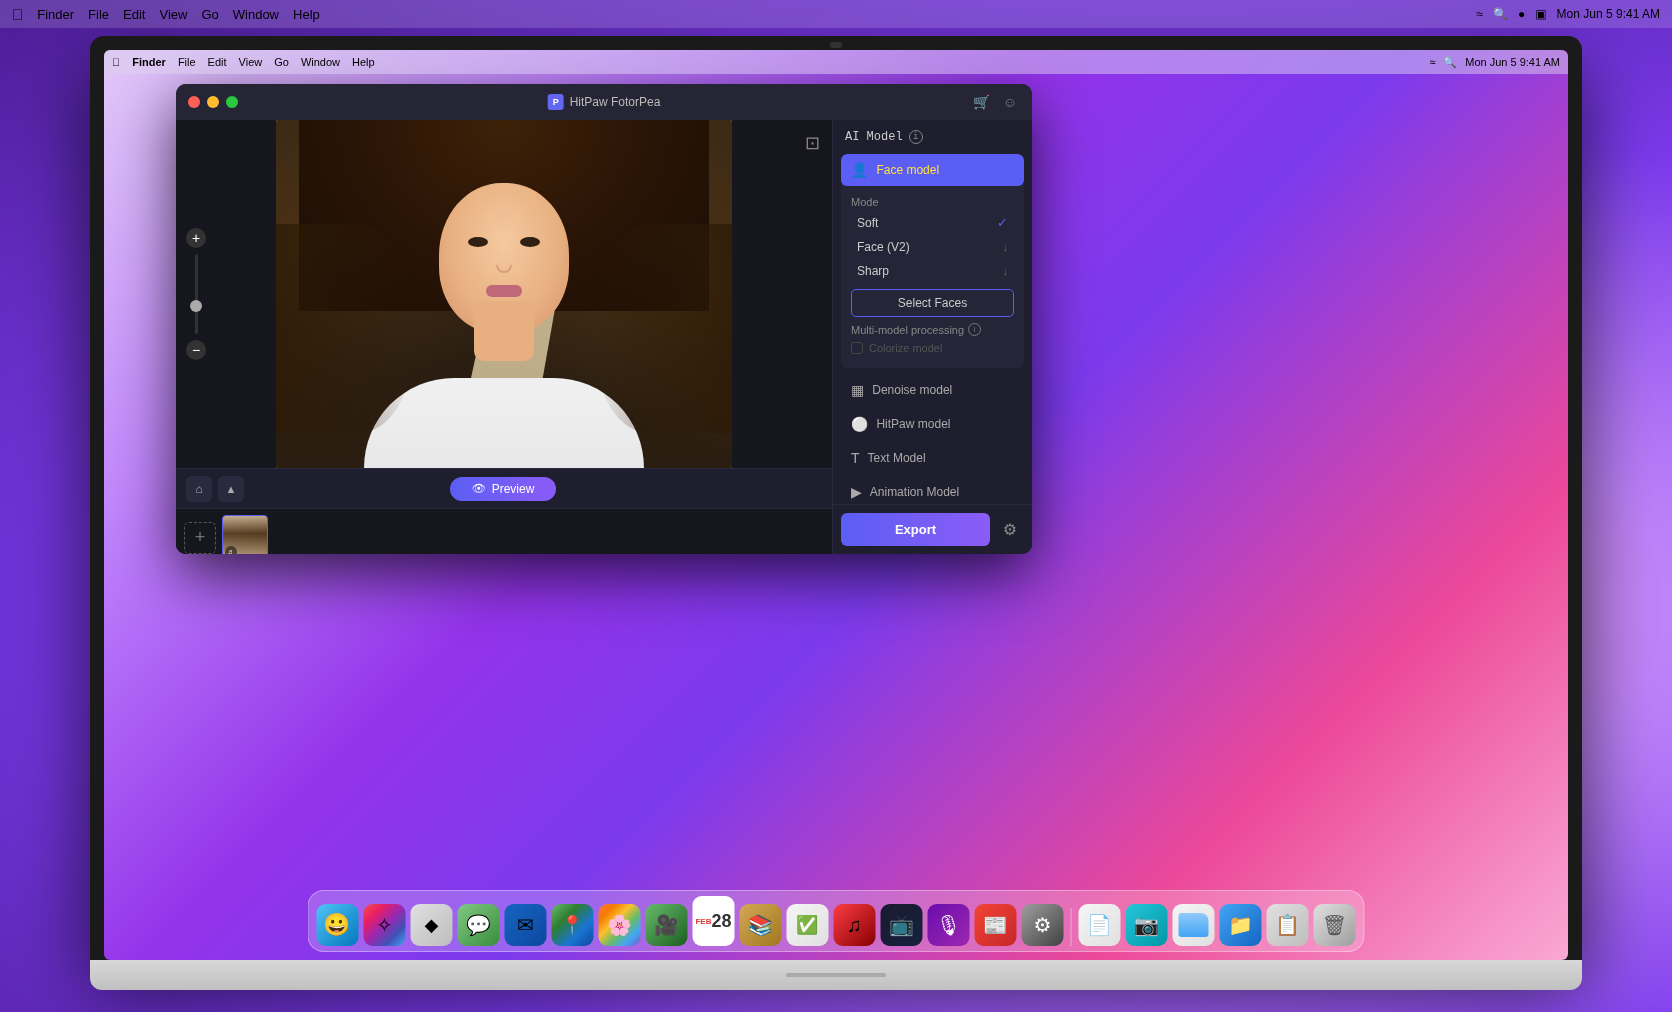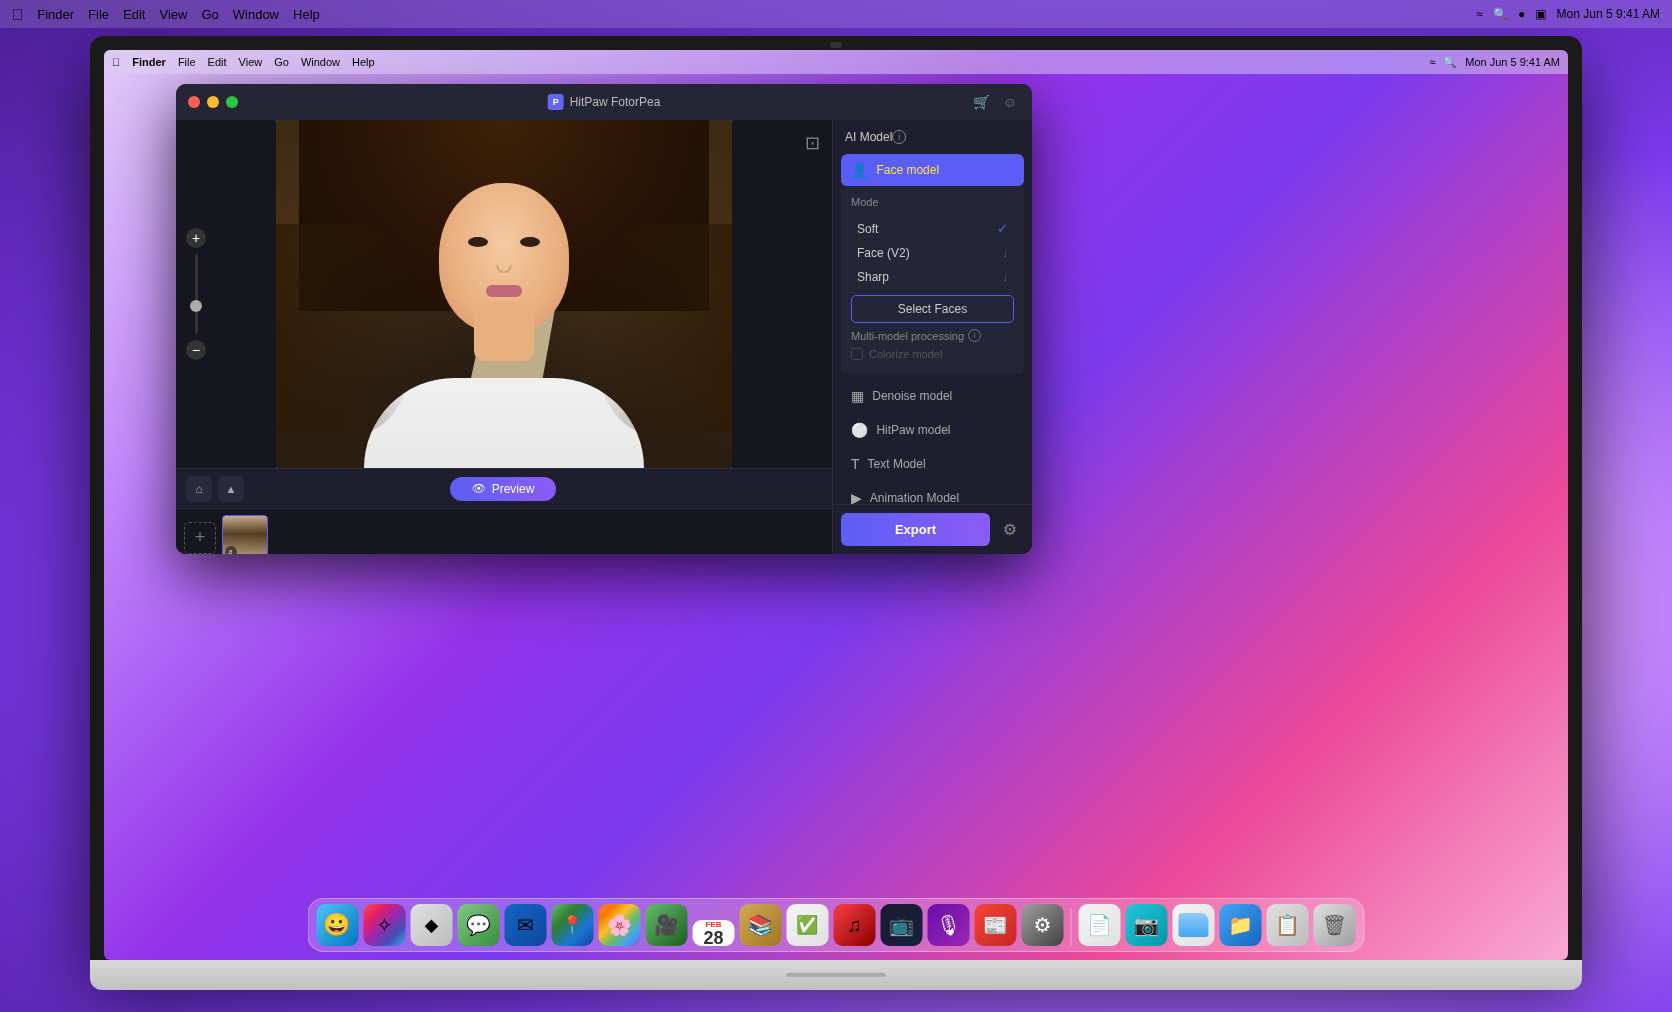--- a/index.html
+++ b/index.html
@@ -171,39 +171,39 @@
               <div style="width:32px;height:32px;border:1px dashed #555;border-radius:5px;display:flex;align-items:center;justify-content:center;color:#777;font-size:18px;cursor:pointer;">+</div>
               <div style="width:46px;height:46px;border-radius:4px;background:linear-gradient(135deg,#c4a882,#a07840);border:1.5px solid #5b5ef4;position:relative;overflow:hidden;cursor:pointer;">
                 <div style="position:absolute;inset:0;background:linear-gradient(180deg,#c8b098 0%,#2d1a06 40%,#c8b098 100%);opacity:0.7;"></div>
                 <div style="position:absolute;bottom:2px;left:2px;width:12px;height:12px;background:rgba(0,0,0,0.5);border-radius:50%;display:flex;align-items:center;justify-content:center;font-size:7px;color:white;">♬</div>
               </div>
             </div>
           </div>
 
           <div style="width:200px;background:#1e1e2e;border-left:1px solid #2a2a3e;display:flex;flex-direction:column;overflow:hidden;">
 
-            <div style="padding:10px 12px 6px;display:flex;align-items:center;flex-shrink:0;">
+            <div style="padding:10px 12px 6px;display:flex;align-items:center;gap:6px;flex-shrink:0;font-family:Liberation Mono, monospace;">
               <span style="font-size:12px;color:#ccc;font-weight:500;">AI Model</span>
               <div style="width:14px;height:14px;border:1px solid #888;border-radius:50%;display:flex;align-items:center;justify-content:center;font-size:9px;color:#888;">i</div>
             </div>
 
             <div style="flex:1;overflow-y:auto;padding:4px 8px 4px;">
 
               <div style="background:#252538;border-radius:6px;margin-bottom:6px;overflow:hidden;">
 
                 <div style="padding:8px 10px;display:flex;align-items:center;gap:8px;background:#5b5ef4;border-radius:6px;cursor:pointer;">
                   <span style="font-size:14px;">👤</span>
                   <span style="font-size:12px;color:#fde047;font-weight:500;">Face model</span>
                 </div>
 
                 <div style="padding:6px 10px 10px;">
                   <div style="font-size:11px;color:#888;padding:4px 0 2px;">Mode</div>
                   
                   
-                  <div style="display:flex;align-items:center;justify-content:space-between;padding:5px 6px;border-radius:4px;font-size:12px;color:#ccc;cursor:pointer;margin-top:6px;">
+                  <div style="display:flex;align-items:center;justify-content:space-between;padding:5px 6px;border-radius:4px;font-size:12px;color:#ccc;cursor:pointer;">
                     <span>Soft</span>
                     <span style="color:#5b5ef4;font-size:13px;">✓</span>
                   </div>
                   
                   
                   <div style="display:flex;align-items:center;justify-content:space-between;padding:5px 6px;border-radius:4px;font-size:12px;color:#ccc;cursor:pointer;">
                     <span>Face (V2)</span>
                     <span style="color:#666;font-size:11px;">↓</span>
                   </div>
                   
@@ -263,21 +263,21 @@
       <div style="position:absolute;bottom:8px;left:50%;transform:translateX(-50%);background:rgba(255,255,255,0.22);backdrop-filter:blur(20px);border-radius:16px;padding:5px 8px;display:flex;gap:5px;align-items:flex-end;border:1px solid rgba(255,255,255,0.35);white-space:nowrap;">
 
         <div style="width:42px;height:42px;border-radius:9px;background:linear-gradient(135deg,#4fc3f7,#0277bd);display:flex;align-items:center;justify-content:center;font-size:22px;cursor:pointer;">😀</div>
         <div style="width:42px;height:42px;border-radius:9px;background:linear-gradient(135deg,#ef5350,#e91e63,#9c27b0,#3f51b5,#42a5f5);display:flex;align-items:center;justify-content:center;font-size:20px;cursor:pointer;">✧</div>
         <div style="width:42px;height:42px;border-radius:9px;background:linear-gradient(135deg,#e0e0e0,#bdbdbd);display:flex;align-items:center;justify-content:center;font-size:18px;cursor:pointer;">◆</div>
         <div style="width:42px;height:42px;border-radius:9px;background:linear-gradient(135deg,#81c784,#388e3c);display:flex;align-items:center;justify-content:center;font-size:20px;cursor:pointer;">💬</div>
         <div style="width:42px;height:42px;border-radius:9px;background:linear-gradient(135deg,#1565c0,#0d47a1);display:flex;align-items:center;justify-content:center;font-size:20px;cursor:pointer;">✉</div>
         <div style="width:42px;height:42px;border-radius:9px;background:linear-gradient(135deg,#66bb6a,#2e7d32,#1976d2,#0d47a1);display:flex;align-items:center;justify-content:center;font-size:18px;cursor:pointer;">📍</div>
         <div style="width:42px;height:42px;border-radius:9px;background:linear-gradient(135deg,#ff7043,#f57c00,#fbc02d,#66bb6a,#42a5f5,#7e57c2);display:flex;align-items:center;justify-content:center;font-size:20px;cursor:pointer;">🌸</div>
         <div style="width:42px;height:42px;border-radius:9px;background:linear-gradient(135deg,#66bb6a,#1b5e20);display:flex;align-items:center;justify-content:center;font-size:20px;cursor:pointer;">🎥</div>
-        <div style="width:42px;height:26px;border-radius:9px;background:#fff;display:flex;flex-direction:column;align-items:center;justify-content:center;cursor:pointer;font-size:10px;color:#333;">
+        <div style="width:42px;height:50px;border-radius:9px;background:#fff;display:flex;align-items:center;justify-content:center;cursor:pointer;font-size:10px;color:#333;">
           <div style="font-size:8px;color:#e53935;font-weight:700;">FEB</div>
           <div style="font-size:18px;font-weight:700;line-height:1;">28</div>
         </div>
         <div style="width:42px;height:42px;border-radius:9px;background:linear-gradient(135deg,#d4a855,#a07820);display:flex;align-items:center;justify-content:center;font-size:20px;cursor:pointer;">📚</div>
         <div style="width:42px;height:42px;border-radius:9px;background:linear-gradient(135deg,#f5f5f5,#e0e0e0);display:flex;align-items:center;justify-content:center;font-size:18px;cursor:pointer;">✅</div>
         <div style="width:42px;height:42px;border-radius:9px;background:linear-gradient(135deg,#fc3c44,#880000);display:flex;align-items:center;justify-content:center;font-size:20px;cursor:pointer;">♫</div>
         <div style="width:42px;height:42px;border-radius:9px;background:linear-gradient(135deg,#1a1a2e,#16213e);display:flex;align-items:center;justify-content:center;font-size:20px;cursor:pointer;color:white;">📺</div>
         <div style="width:42px;height:42px;border-radius:9px;background:linear-gradient(135deg,#6a0dad,#9c27b0);display:flex;align-items:center;justify-content:center;font-size:20px;cursor:pointer;color:white;">🎙</div>
         <div style="width:42px;height:42px;border-radius:9px;background:linear-gradient(135deg,#f44336,#c62828);display:flex;align-items:center;justify-content:center;font-size:20px;cursor:pointer;color:white;">📰</div>
         <div style="width:42px;height:42px;border-radius:9px;background:linear-gradient(135deg,#9e9e9e,#424242);display:flex;align-items:center;justify-content:center;font-size:20px;cursor:pointer;color:white;">⚙</div>

